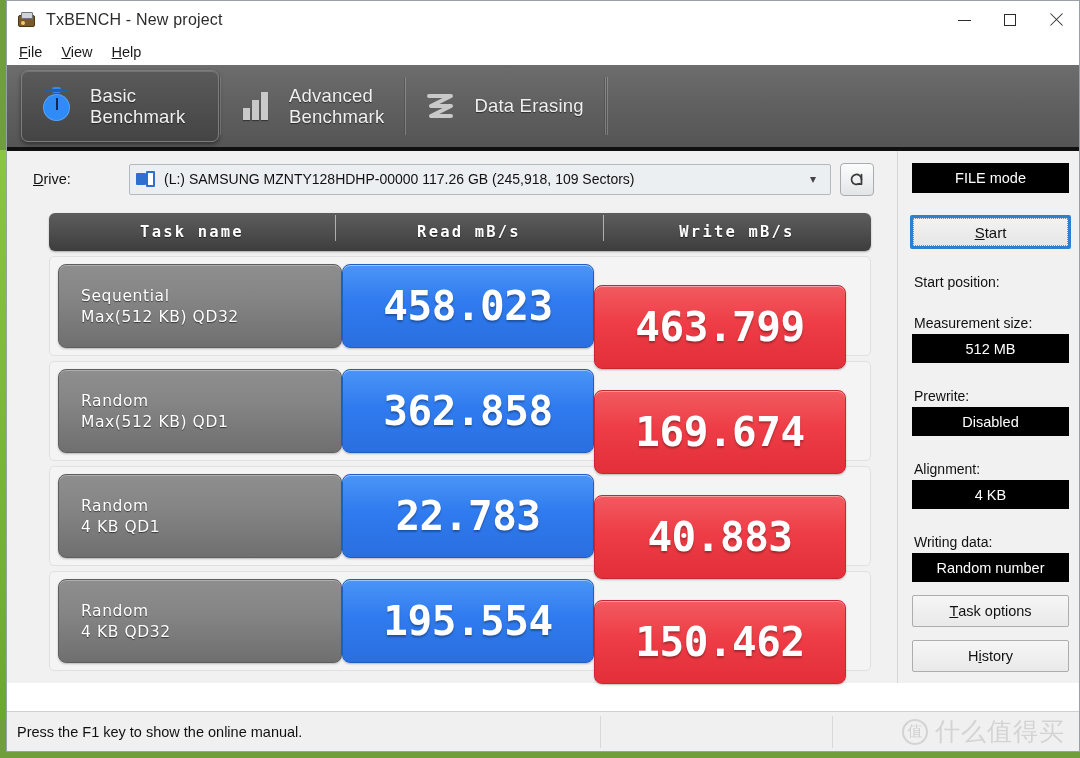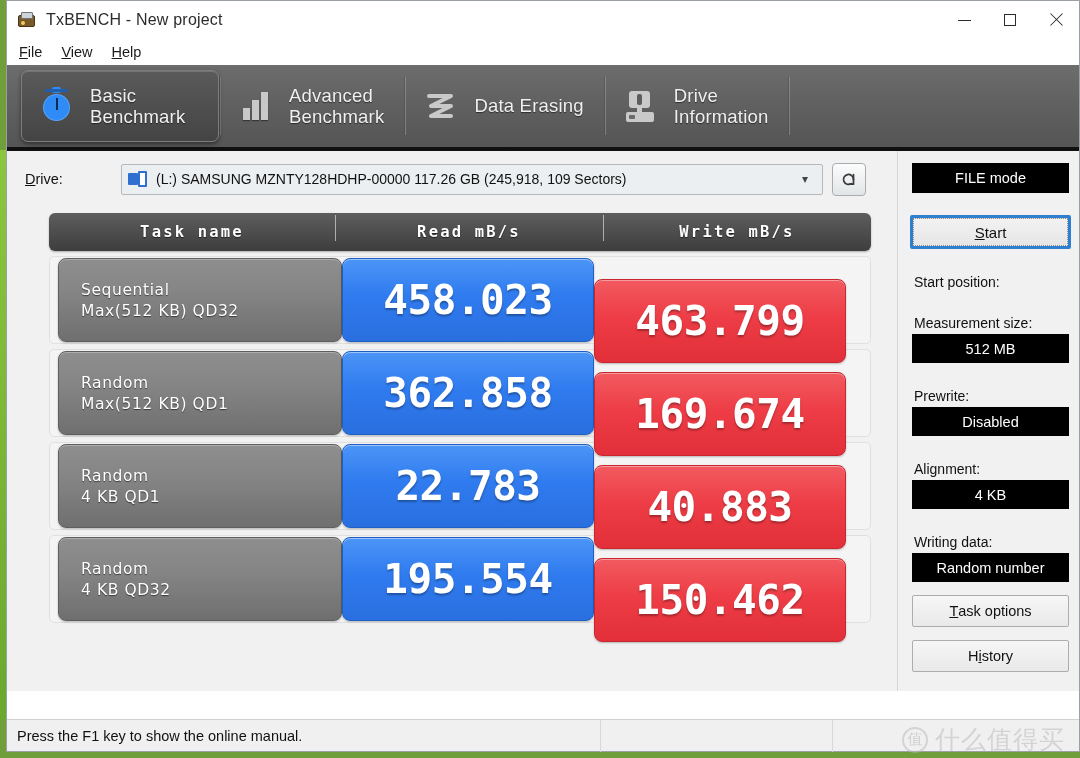--- a/index.html
+++ b/index.html
@@ -150,21 +150,21 @@
   .left-pane {
     width:890px; flex:0 0 auto; position:relative;
   }
   .right-pane {
     flex:1 1 auto; position:relative; border-left:1px solid #d6d6d6;
     padding-top:12px;
   }
   
   .drive-row {
     display:flex; align-items:center; height:40px;
-    padding-left:18px; margin-top:8px;
+    padding-left:26px; margin-top:8px;
   }
   .drive-label { font-size:14.5px; color:#111; width:96px; }
   .drive-label u { text-decoration:underline; }
   .combo {
     width:702px; height:31px; background:#eceff1;
     border:1px solid #b4b9bd; border-radius:2px;
     display:flex; align-items:center; padding:0 6px; position:relative;
   }
   .combo .dicon { width:20px; height:16px; position:relative; margin-right:8px; flex:0 0 auto; }
   .combo .dicon .sq1 { position:absolute; left:0; top:2px; width:10px; height:12px; background:#2f6fd0; border-radius:1px; }
@@ -195,21 +195,21 @@
     position:relative;
   }
   .th:nth-child(1){ width:286px; }
   .th:nth-child(2){ width:268px; }
   .th:nth-child(3){ width:268px; }
   .th + .th::before {
     content:""; position:absolute; left:0; top:-8px; width:1px; height:26px;
     background:rgba(255,255,255,.55);
   }
   .row {
-    margin-top:5px; height:88px; background:#f4f4f4;
+    margin-top:5px; height:100px; background:#f4f4f4;
     border:1px solid #e0e0e0; border-radius:5px;
     display:flex; align-items:center; padding:0 8px; gap:0;
   }
   .cell-task {
     width:284px; height:84px; border-radius:8px;
     background:linear-gradient(180deg,#8e8e8e 0%,#858585 40%,#6f6f6f 100%);
     border:1px solid #5e5e5e;
     box-shadow:inset 0 1px 0 rgba(255,255,255,.28), 0 1px 2px rgba(0,0,0,.25);
     display:flex; flex-direction:column; justify-content:center;
     padding-left:22px; gap:3px;
@@ -267,21 +267,21 @@
   .gray-btn {
     width:157px; height:32px; margin:13px auto 0;
     background:linear-gradient(180deg,#f6f6f6,#e9e9e9);
     border:1px solid #adadad; border-radius:2px;
     display:flex; align-items:center; justify-content:center;
     font-size:14.5px; color:#111; cursor:default;
   }
   .gray-btn u { text-decoration:underline; }
   
   .statusbar {
-    height:32px; flex:0 0 auto; background:#f0f0f0;
+    height:40px; flex:0 0 auto; background:#f0f0f0;
     border-top:1px solid #d0d0d0; display:flex; align-items:center;
     position:relative;
     margin-top:28px;
   }
   .sb-seg {
     height:32px; display:flex; align-items:center; padding-left:10px;
     font-size:14.5px; color:#111; border-right:1px solid #d8d8d8;
   }
   .sb-seg.s1 { width:594px; }
   .sb-seg.s2 { width:232px; }
@@ -369,31 +369,20 @@
         <div class="tab-icon ic-zigzag">
           <svg width="32" height="30" viewBox="0 0 32 30">
             <path d="M4 4 L26 4 L6 14 L26 14 L6 24 L26 24" stroke="#c9c9c9" stroke-width="4" fill="none" stroke-linejoin="round" stroke-linecap="round"></path>
           </svg>
         </div>
         <div class="tab-label">Data Erasing</div>
       </div>
 
       <div class="tab-sep"></div>
 
-      <div class="tab">
-        <div class="tab-icon ic-drive">
-          <div class="plate"></div>
-            <div class="ex"></div>
-          <div class="neck"></div>
-            <div class="base"></div>
-            <div class="led"></div>
-        </div>
-        <div class="tab-label">Drive
-Information</div>
-      </div>
 
       <div class="tab-sep"></div>
     </div>
 
     <div class="content">
 
       <div class="left-pane">
 
         <div class="drive-row">
           <div class="drive-label"><u>D</u>rive:</div>

